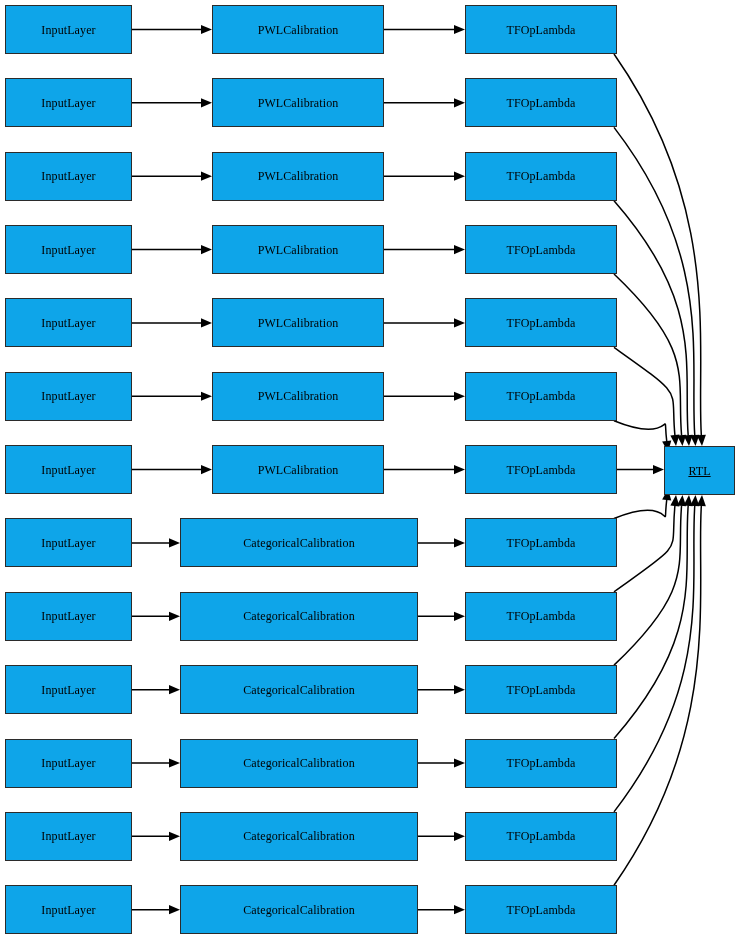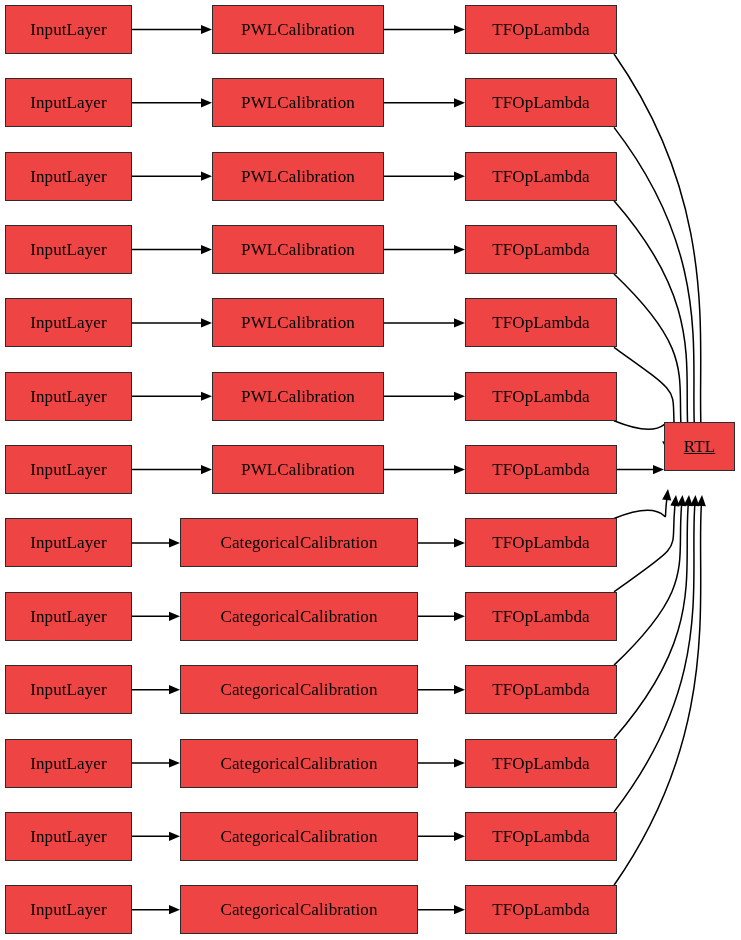--- a/index.html
+++ b/index.html
@@ -22,26 +22,26 @@
     left: 0;
     top: 0;
     width: 741px;
     height: 940px;
     pointer-events: none;
   }
   .node {
     position: absolute;
     box-sizing: border-box;
     border: 1.4px solid #2b2b2b;
-    background: #ef4444;
+    background: #0ea5e9;
     display: flex;
     align-items: center;
     justify-content: center;
     color: #000000;
-    font-size: 17px;
+    font-size: 12px;
     line-height: 1;
     white-space: nowrap;
     letter-spacing: 0.1px;
   }
   .node-label {
     display: block;
     padding: 0 2px;
   }
 </style>
 </head>
@@ -238,16 +238,16 @@
     </div>
     <div class="node" style="left: 5px; top: 885.2px; width: 127px; height: 49px;">
       <span class="node-label">InputLayer</span>
     </div>
     <div class="node" style="left: 180px; top: 885.2px; width: 238px; height: 49px;">
       <span class="node-label">CategoricalCalibration</span>
     </div>
     <div class="node" style="left: 465px; top: 885.2px; width: 152px; height: 49px;">
       <span class="node-label">TFOpLambda</span>
     </div>
-    <div class="node" style="left: 664px; top: 422px; width: 71px; height: 49px; text-decoration: underline;">
+    <div class="node" style="left: 664px; top: 446px; width: 71px; height: 49px; text-decoration: underline;">
       <span class="node-label">RTL</span>
     </div>
   </div>
 
 </body></html>

